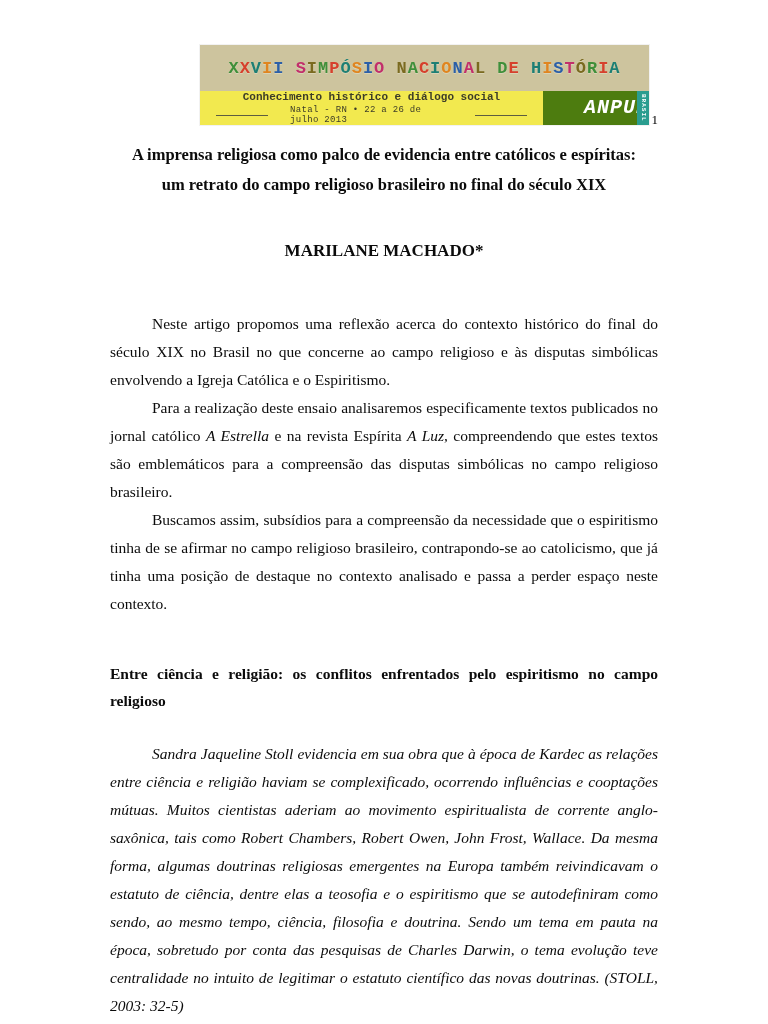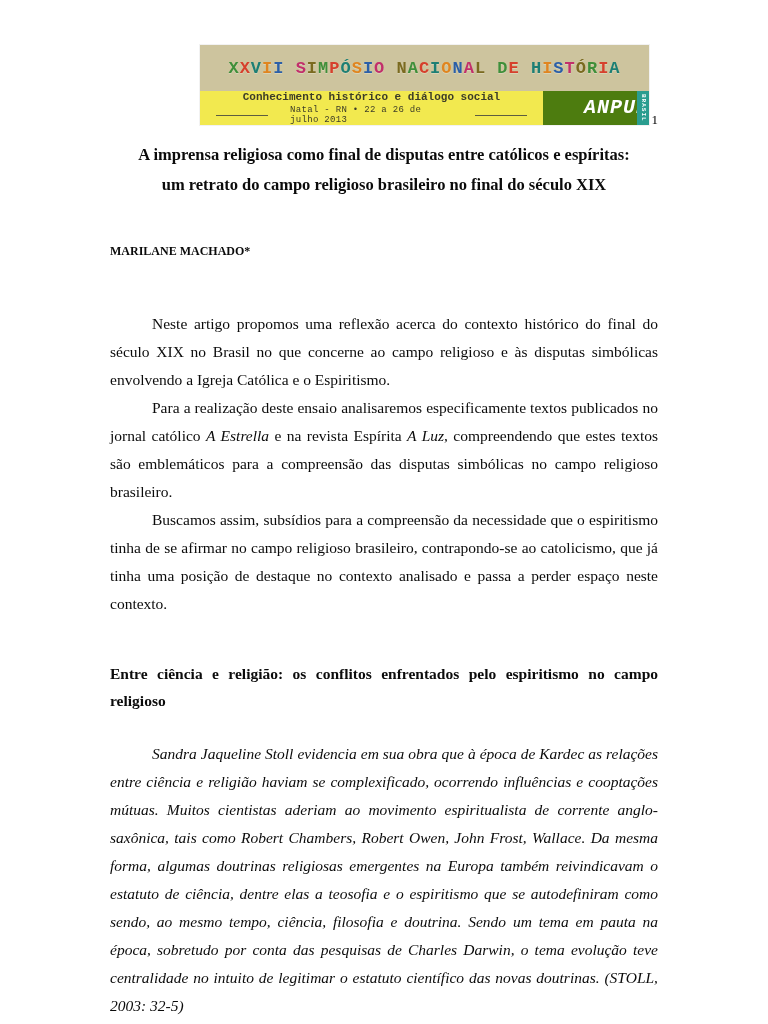--- a/index.html
+++ b/index.html
@@ -128,24 +128,24 @@
   .doc-title {
     margin-top: 140px;
     font-size: 16.5px;
     font-weight: bold;
     line-height: 30px;
     text-align: center;
   }
   .title-line { display: block; }
   .author {
     margin-top: 36px;
-    font-size: 12px;
+    font-size: 17px;
     font-weight: bold;
     line-height: 30px;
-    text-align: left;
+    text-align: center;
   }
   .body-par {
     font-size: 15.5px;
     line-height: 28px;
     text-align: justify;
     text-indent: 42px;
     color: #0b0b0b;
   }
   .body-par.first { margin-top: 44px; }
   .section-heading {
@@ -180,21 +180,21 @@
         <span class="anpuh-text">ANPUH</span>
         <span class="anpuh-brasil">BRASIL</span>
       </div>
     </div>
   </header>
 
   <div class="page-number">1</div>
 
   <main class="content">
     <h1 class="doc-title">
-      <span class="title-line">A imprensa religiosa como final de disputas entre católicos e espíritas:</span>
+      <span class="title-line">A imprensa religiosa como palco de evidencia entre católicos e espíritas:</span>
       <span class="title-line">um retrato do campo religioso brasileiro no final do século XIX</span>
     </h1>
 
     <div class="author">MARILANE MACHADO*</div>
 
     <p class="body-par first">Neste artigo propomos uma reflexão acerca do contexto histórico do final do século XIX no Brasil no que concerne ao campo religioso e às disputas simbólicas envolvendo a Igreja Católica e o Espiritismo.</p>
 
     <p class="body-par"><span>Para a realização deste ensaio analisaremos especificamente textos publicados no jornal católico </span><i>A Estrella</i><span> e na revista Espírita </span><i>A Luz</i><span>, compreendendo que estes textos são emblemáticos para a compreensão das disputas simbólicas no campo religioso brasileiro.</span></p>
 
     <p class="body-par">Buscamos assim, subsídios para a compreensão da necessidade que o espiritismo tinha de se afirmar no campo religioso brasileiro, contrapondo-se ao catolicismo, que já tinha uma posição de destaque no contexto analisado e passa a perder espaço neste contexto.</p>

